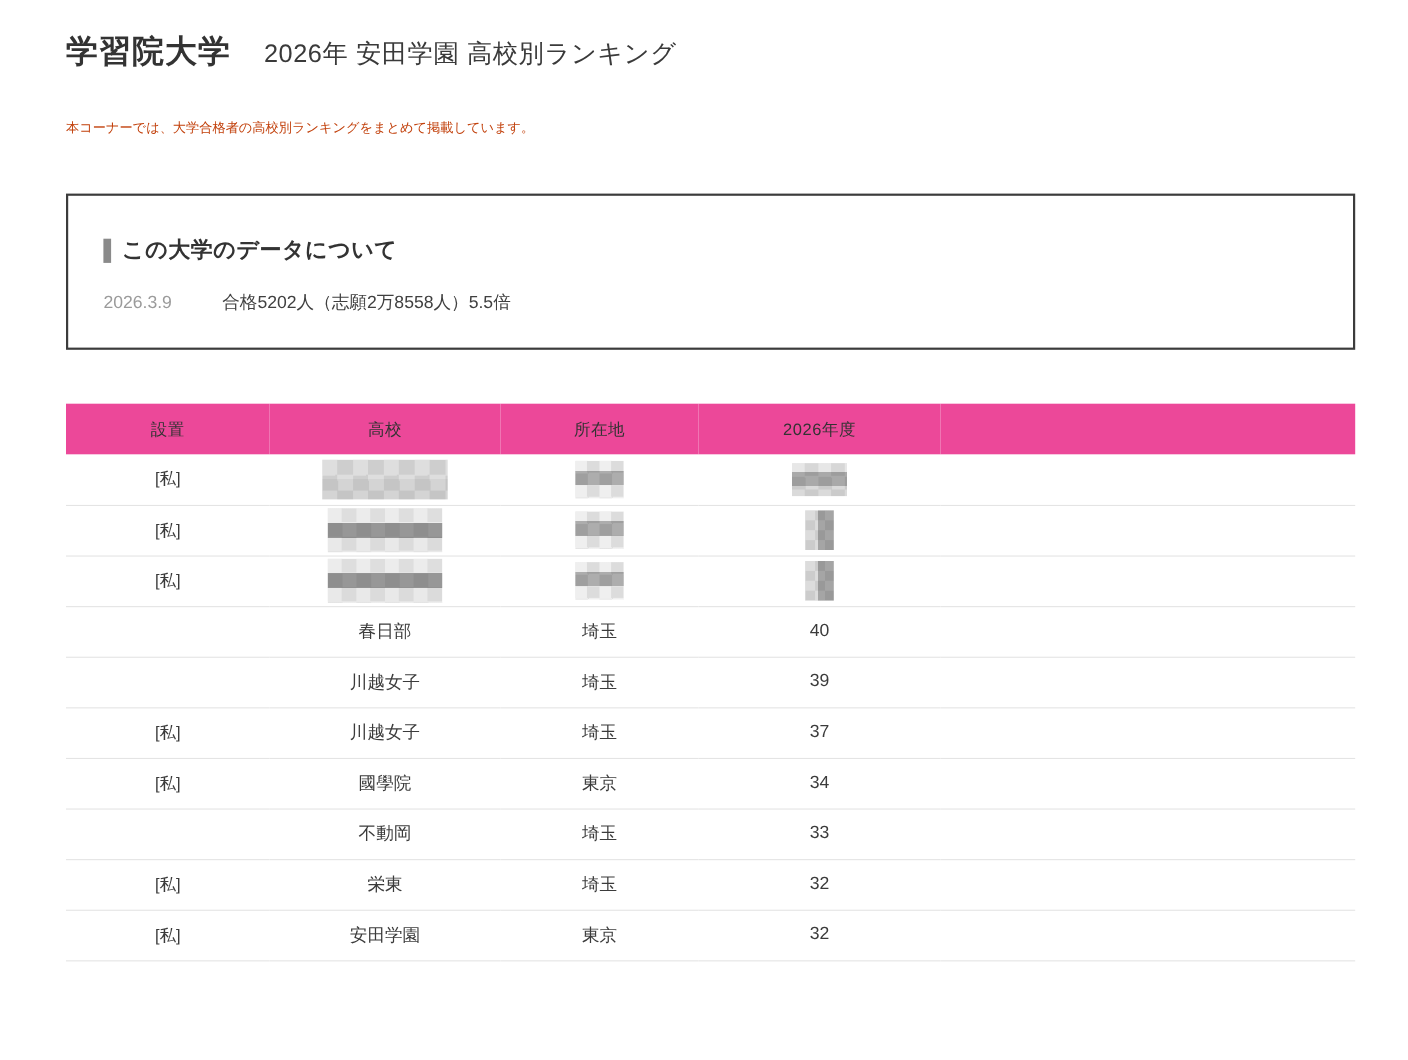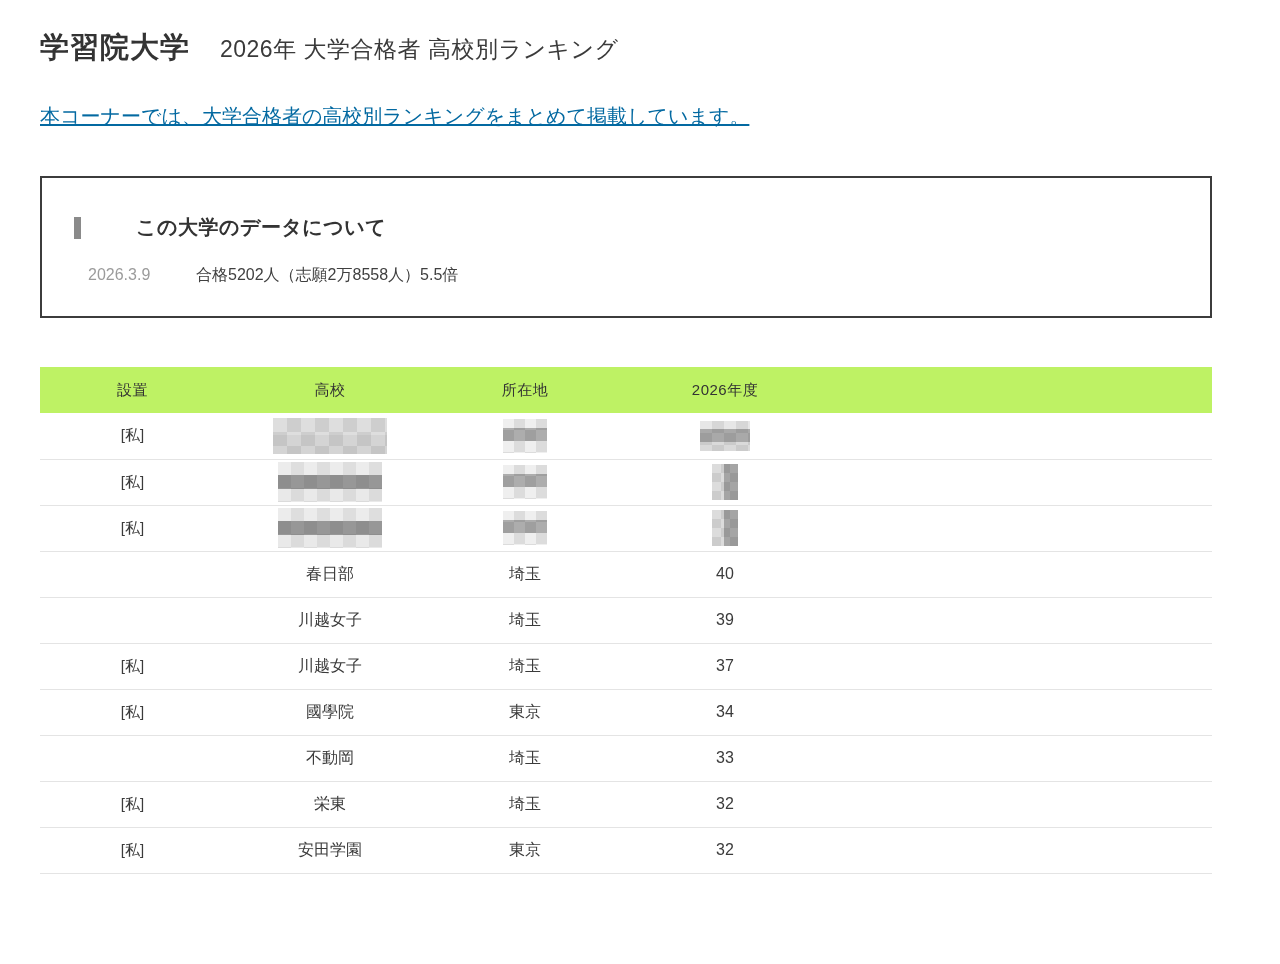--- a/index.html
+++ b/index.html
@@ -2,48 +2,48 @@
 <html lang="ja"><head>
 <meta charset="utf-8">
 <style>
   * { margin:0; padding:0; box-sizing:border-box; }
   html,body { background:#ffffff; }
   body {
     width:1280px; height:964px; overflow:hidden;
     font-family:"Liberation Sans","DejaVu Sans",sans-serif;
     color:#333333;
   }
-  .page { padding:28px 48px 0 40px; width:1280px; }
+  .page { padding:28px 48px 0 60px; width:1280px; }
 
   
   .title-row { display:flex; align-items:baseline; gap:30px; }
   .uni-name { font-size:29px; font-weight:bold; color:#333; letter-spacing:1px; line-height:38px; }
   .page-subtitle { font-size:23px; color:#3a3a3a; letter-spacing:0.5px; }
 
   
-  .intro { margin-top:34px; font-size:20px; line-height:32px; color:#0369a1;text-decoration:underline; }
+  .intro { margin-top:34px; font-size:12px; line-height:32px; color:#c2410c; }
 
   
   .info-box {
     margin-top:44px; width:1172px; height:142px;
     border:2px solid #3c3c3c; background:#fff;
     padding:36px 32px 0 32px;
   }
-  .info-heading { display:flex; align-items:center;gap:45px; }
+  .info-heading { display:flex; align-items:center; }
   .heading-bar { width:7px; height:22px; background:#8a8a8a; margin-right:10px; flex:0 0 auto; }
   .info-heading-text { font-size:20px; font-weight:bold; color:#333; letter-spacing:0.5px; }
   .info-row { margin-top:24px; display:flex; align-items:baseline; }
-  .info-date { width:108px; font-size:16px; color:#9b9b9b; flex:0 0 auto;margin-left:14px; }
+  .info-date { width:108px; font-size:16px; color:#9b9b9b; flex:0 0 auto; }
   .info-summary { font-size:16px; color:#404040; }
 
   
   .rank-table-wrap { margin-top:49px; }
   table.rank { width:1172px; border-collapse:collapse; table-layout:fixed; }
   table.rank thead th {
-    height:46px; background:#bef264; font-size:15px; font-weight:normal;
+    height:46px; background:#ec4899; font-size:15px; font-weight:normal;
     color:#333; text-align:center; vertical-align:middle; letter-spacing:0.5px;
   }
   table.rank tbody td {
     height:46px; border-bottom:1px solid #e4e4e4;
     font-size:16px; color:#3b3b3b; text-align:center; vertical-align:middle;
   }
   table.rank tbody tr td.c-founding { font-size:15px; }
 
   
   .mosaic { display:inline-block; vertical-align:middle; }
@@ -78,21 +78,21 @@
       linear-gradient(90deg,#dcdcdc 0 12px,#a5a5a5 12px 26px);
   }
 </style>
 </head>
 <body>
 
 <div class="page">
 
   <div class="title-row">
     <span class="uni-name">学習院大学</span>
-    <span class="page-subtitle">2026年 大学合格者 高校別ランキング</span>
+    <span class="page-subtitle">2026年 安田学園 高校別ランキング</span>
   </div>
 
   <div class="intro">
     <div>本コーナーでは、大学合格者の高校別ランキングをまとめて掲載しています。</div>
   </div>
 
   <div class="info-box">
     <div class="info-heading">
       <span class="heading-bar"></span>
       <span class="info-heading-text">この大学のデータについて</span>

